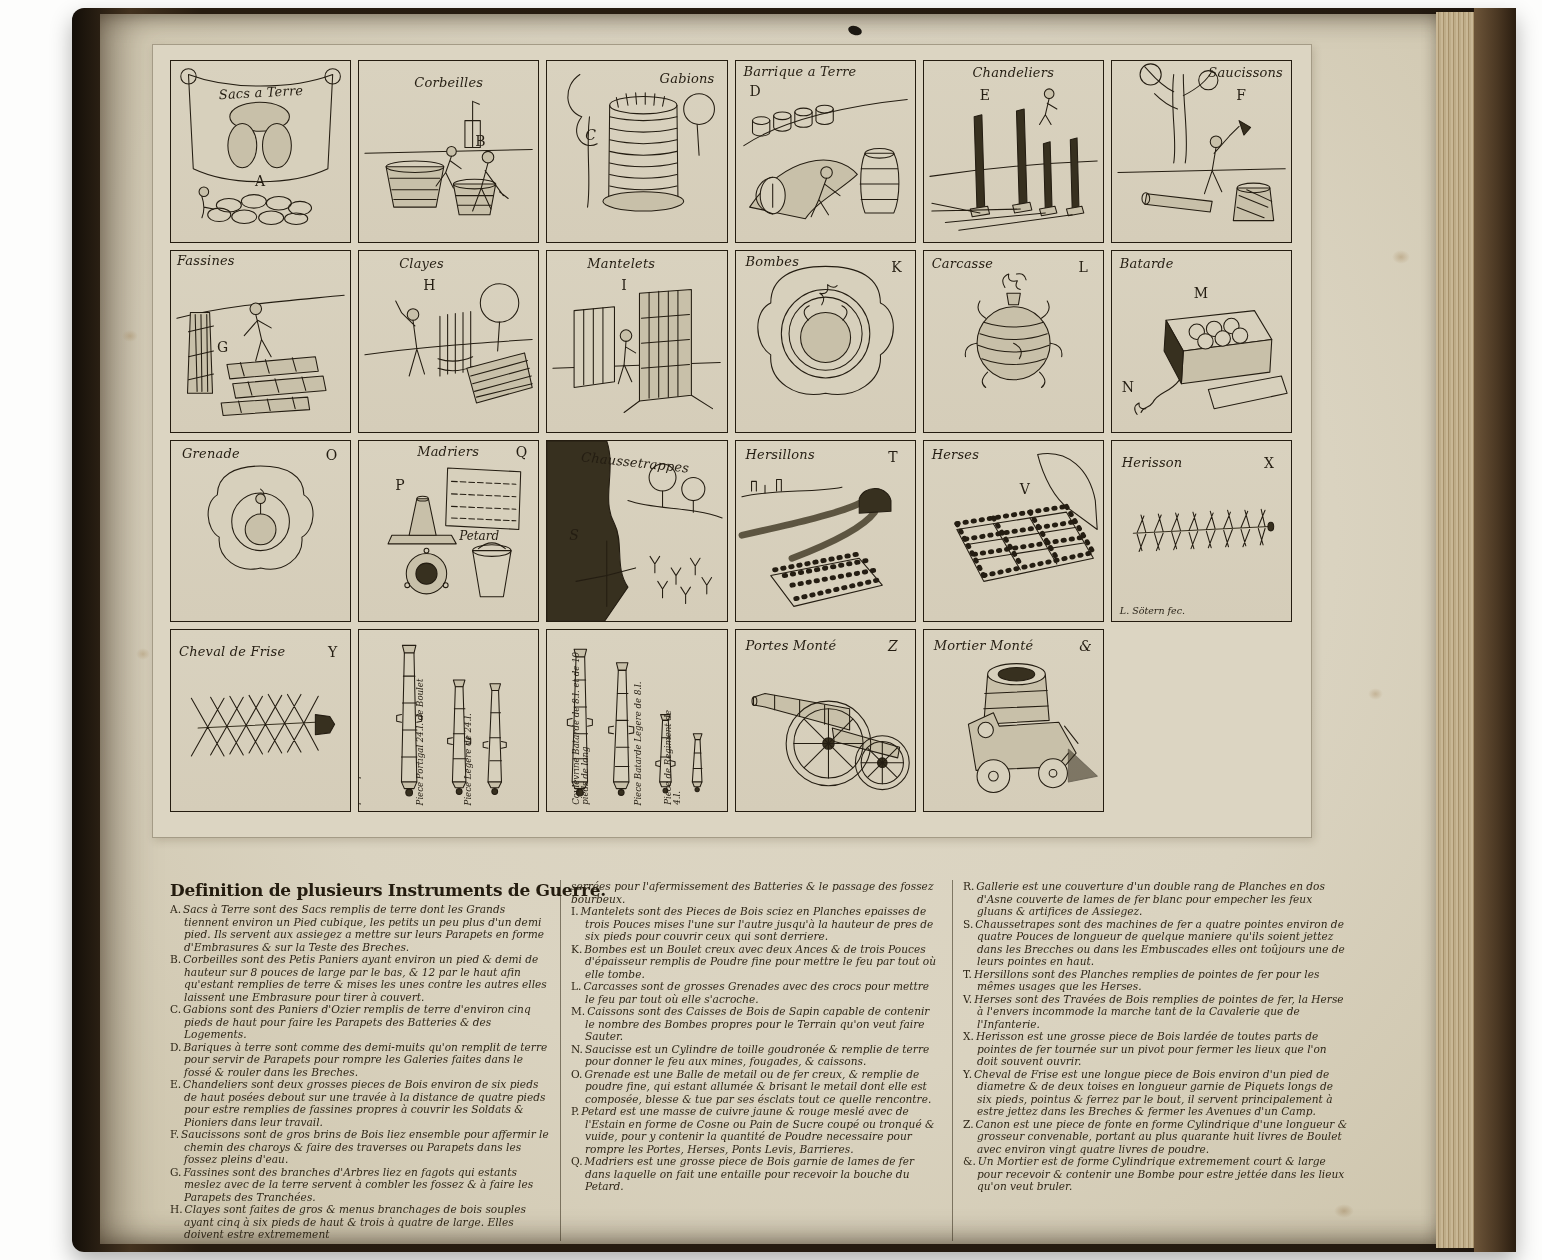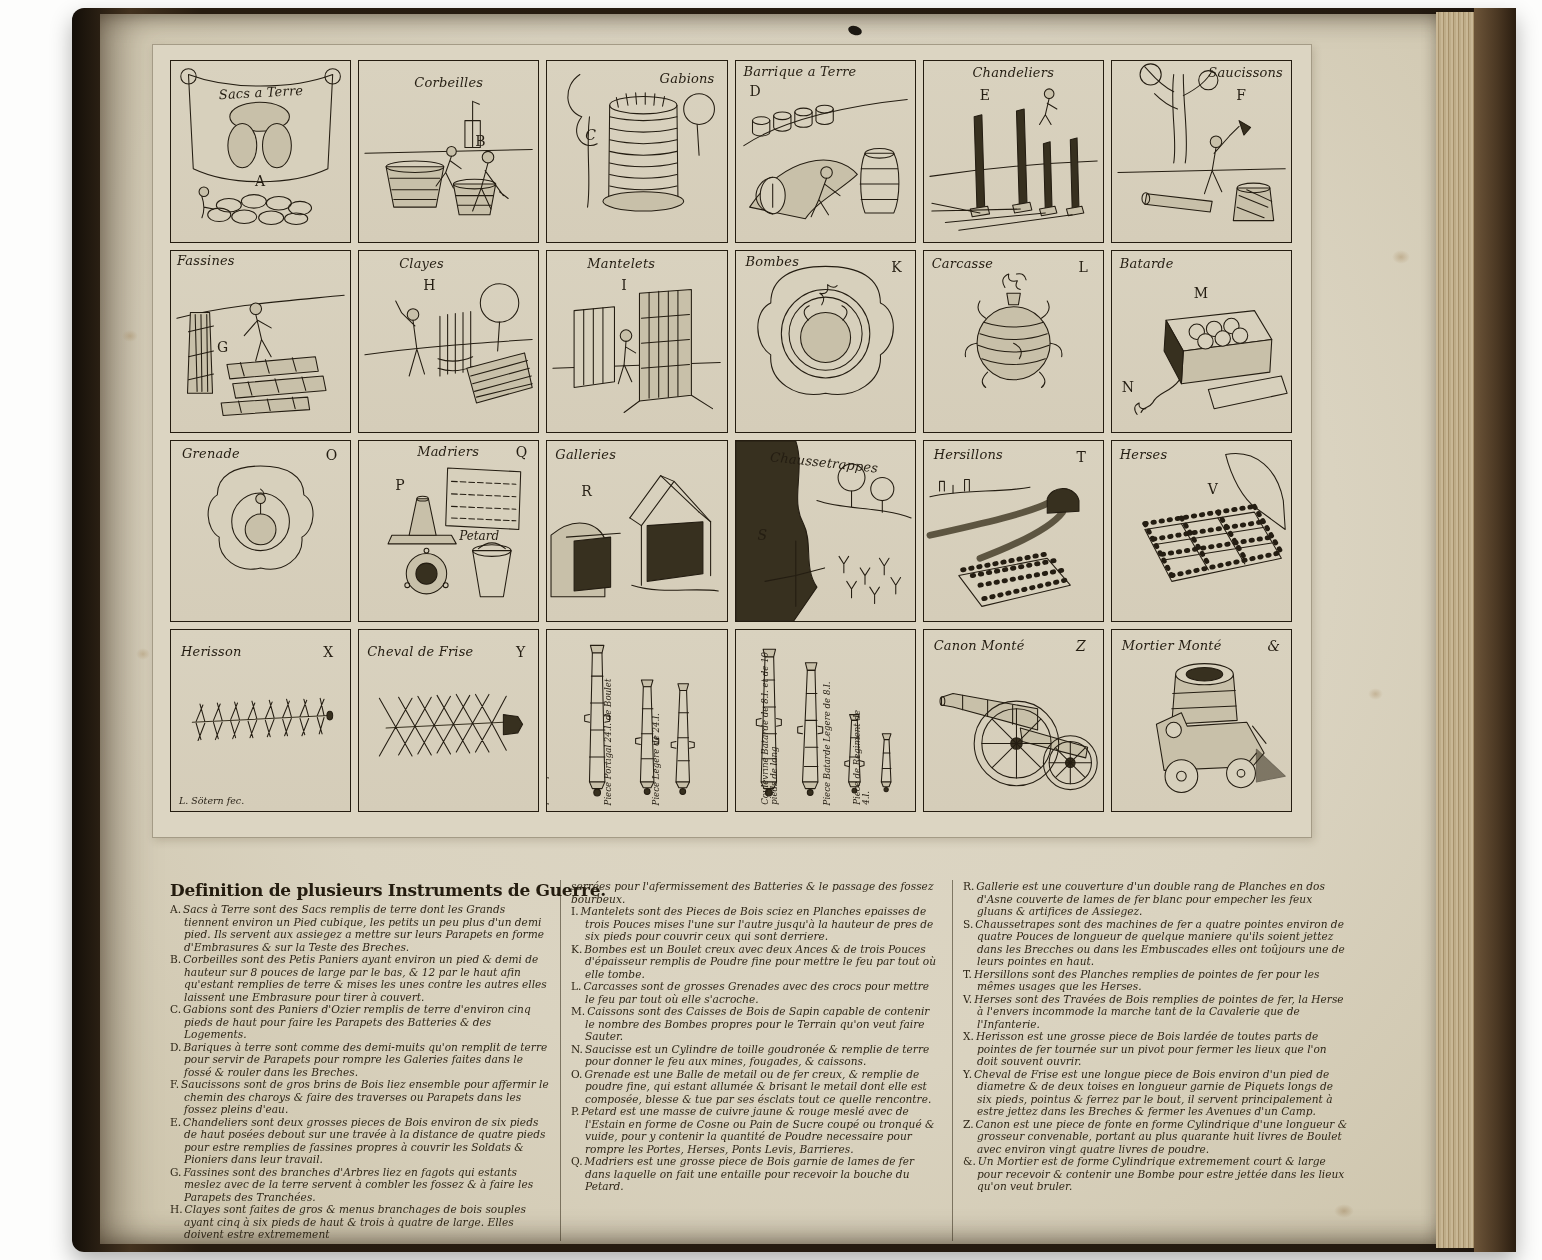--- a/index.html
+++ b/index.html
@@ -311,35 +311,20 @@
         <path d="M118,114 L158,114 L150,162 L126,162 Z" class="fl"></path>
         <ellipse cx="138" cy="114" rx="20" ry="6"></ellipse>
           <path d="M124,112 q14,-12 28,0"></path>
       </svg>
       <span class="ptitle" style="left:58px;top:3px;">Madriers</span>
       <span class="pletter" style="right:10px;top:3px;">Q</span>
       <span class="pletter" style="left:36px;top:36px;">P</span>
       <span class="psub" style="left:100px;top:88px;">Petard</span>
     </div>
 
-    <div class="panel">
-      <svg viewBox="0 0 186 188">
-        <path d="M4,98 C30,76 54,86 60,102 L60,162 L4,162 Z" class="f"></path>
-        <path d="M20,100 L76,96"></path>
-        <path d="M28,104 L66,100 L66,152 L28,156 Z" class="fd"></path>
-        <path d="M86,80 L118,36 L158,74"></path>
-        <path d="M98,88 L132,42 L170,84"></path>
-        <path d="M118,36 L132,42 M86,80 L98,88 M158,74 L170,84"></path>
-        <path d="M104,88 L162,84 L162,138 L104,146 Z" class="fd"></path>
-        <path d="M98,88 L98,150 M170,84 L170,140"></path>
-        <path d="M88,150 C120,160 150,152 178,156"></path>
-      </svg>
-      <span class="ptitle" style="left:8px;top:6px;">Galleries</span>
-      <span class="pletter" style="left:34px;top:42px;">R</span>
-    </div>
 
     <div class="panel">
       <svg viewBox="0 0 186 188">
         <path d="M0,0 L62,0 C72,30 56,62 70,86 C80,106 70,132 84,152 L60,187 L0,187 Z" class="fd"></path>
         <circle cx="120" cy="38" r="14"></circle>
           <circle cx="152" cy="50" r="12"></circle>
           <path d="M120,52 l0,16 M152,62 l0,12"></path>
         <path d="M84,62 C112,72 150,68 182,80"></path>
         <path d="M62,140 L62,104 M62,140 L62,172 M62,140 L30,146 M62,140 L92,132" stroke-width="2.6"></path>
         <path d="M112,128 l5,-8 M112,128 l-5,-8 M112,128 l0,9 M134,140 l5,-8 M134,140 l-5,-8 M134,140 l0,9 M154,130 l5,-8 M154,130 l-5,-8 M154,130 l0,9 M120,154 l5,-8 M120,154 l-5,-8 M120,154 l0,9 M144,160 l5,-8 M144,160 l-5,-8 M144,160 l0,9 M166,150 l5,-8 M166,150 l-5,-8 M166,150 l0,9"></path>
@@ -463,21 +448,21 @@
         <path d="M100,102 L170,122 L168,133 L102,116 Z" class="f"></path>
         <circle cx="96" cy="118" r="44"></circle>
           <circle cx="96" cy="118" r="36"></circle>
           <circle cx="96" cy="118" r="6" class="fd"></circle>
         <path d="M96,82 L96,154 M60,118 L132,118 M71,93 L121,143 M71,143 L121,93"></path>
         <circle cx="152" cy="138" r="28"></circle>
           <circle cx="152" cy="138" r="22"></circle>
           <circle cx="152" cy="138" r="5" class="fd"></circle>
         <path d="M152,116 L152,160 M130,138 L174,138 M137,123 L167,153 M137,153 L167,123"></path>
       </svg>
-      <span class="ptitle" style="left:10px;top:8px;">Canon Monté</span>
+      <span class="ptitle" style="left:10px;top:8px;">Portes Monté</span>
       <span class="pletter" style="right:16px;top:8px;font-style:italic;">Z</span>
     </div>
 
     <div class="panel">
       <svg viewBox="0 0 186 188">
         <path d="M66,46 L62,98 L130,94 L126,46 Z" class="f"></path>
         <ellipse cx="96" cy="46" rx="30" ry="11" class="fl"></ellipse>
         <ellipse cx="96" cy="46" rx="19" ry="7" class="fd"></ellipse>
         <path d="M63,66 L128,63 M62,82 L129,79"></path>
         <path d="M46,98 L72,86 L78,100 L140,96 L158,128 L146,142 L54,146 Z" class="f"></path>
@@ -496,22 +481,22 @@
   </div>
 </div>
 
 <div class="defs">
   <div class="dcol dcol1">
     <h1 class="dhead">Definition de plusieurs Instruments de Guerre.</h1>
     <p class="def"><span class="dl">A.</span><span>Sacs à Terre sont des Sacs remplis de terre dont les Grands tiennent environ un Pied cubique, les petits un peu plus d'un demi pied. Ils servent aux assiegez a mettre sur leurs Parapets en forme d'Embrasures &amp; sur la Teste des Breches.</span></p>
     <p class="def"><span class="dl">B.</span><span>Corbeilles sont des Petis Paniers ayant environ un pied &amp; demi de hauteur sur 8 pouces de large par le bas, &amp; 12 par le haut afin qu'estant remplies de terre &amp; mises les unes contre les autres elles laissent une Embrasure pour tirer à couvert.</span></p>
     <p class="def"><span class="dl">C.</span><span>Gabions sont des Paniers d'Ozier remplis de terre d'environ cinq pieds de haut pour faire les Parapets des Batteries &amp; des Logements.</span></p>
     <p class="def"><span class="dl">D.</span><span>Bariques à terre sont comme des demi-muits qu'on remplit de terre pour servir de Parapets pour rompre les Galeries faites dans le fossé &amp; rouler dans les Breches.</span></p>
+    <p class="def"><span class="dl">E.</span><span>Chandeliers sont deux grosses pieces de Bois environ de six pieds de haut posées debout sur une travée à la distance de quatre pieds pour estre remplies de fassines propres à couvrir les Soldats &amp; Pioniers dans leur travail.</span></p>
     <p class="def"><span class="dl">F.</span><span>Saucissons sont de gros brins de Bois liez ensemble pour affermir le chemin des charoys &amp; faire des traverses ou Parapets dans les fossez pleins d'eau.</span></p>
-    <p class="def"><span class="dl">E.</span><span>Chandeliers sont deux grosses pieces de Bois environ de six pieds de haut posées debout sur une travée à la distance de quatre pieds pour estre remplies de fassines propres à couvrir les Soldats &amp; Pioniers dans leur travail.</span></p>
     <p class="def"><span class="dl">G.</span><span>Fassines sont des branches d'Arbres liez en fagots qui estants meslez avec de la terre servent à combler les fossez &amp; à faire les Parapets des Tranchées.</span></p>
     <p class="def"><span class="dl">H.</span><span>Clayes sont faites de gros &amp; menus branchages de bois souples ayant cinq à six pieds de haut &amp; trois à quatre de large. Elles doivent estre extremement</span></p>
   </div>
   <div class="dcol dcol2">
     <p class="dlead">serrées pour l'afermissement des Batteries &amp; le passage des fossez bourbeux.</p>
     <p class="def"><span class="dl">I.</span><span>Mantelets sont des Pieces de Bois sciez en Planches epaisses de trois Pouces mises l'une sur l'autre jusqu'à la hauteur de pres de six pieds pour couvrir ceux qui sont derriere.</span></p>
     <p class="def"><span class="dl">K.</span><span>Bombes est un Boulet creux avec deux Ances &amp; de trois Pouces d'épaisseur remplis de Poudre fine pour mettre le feu par tout où elle tombe.</span></p>
     <p class="def"><span class="dl">L.</span><span>Carcasses sont de grosses Grenades avec des crocs pour mettre le feu par tout où elle s'acroche.</span></p>
     <p class="def"><span class="dl">M.</span><span>Caissons sont des Caisses de Bois de Sapin capable de contenir le nombre des Bombes propres pour le Terrain qu'on veut faire Sauter.</span></p>
     <p class="def"><span class="dl">N.</span><span>Saucisse est un Cylindre de toille goudronée &amp; remplie de terre pour donner le feu aux mines, fougades, &amp; caissons.</span></p>

